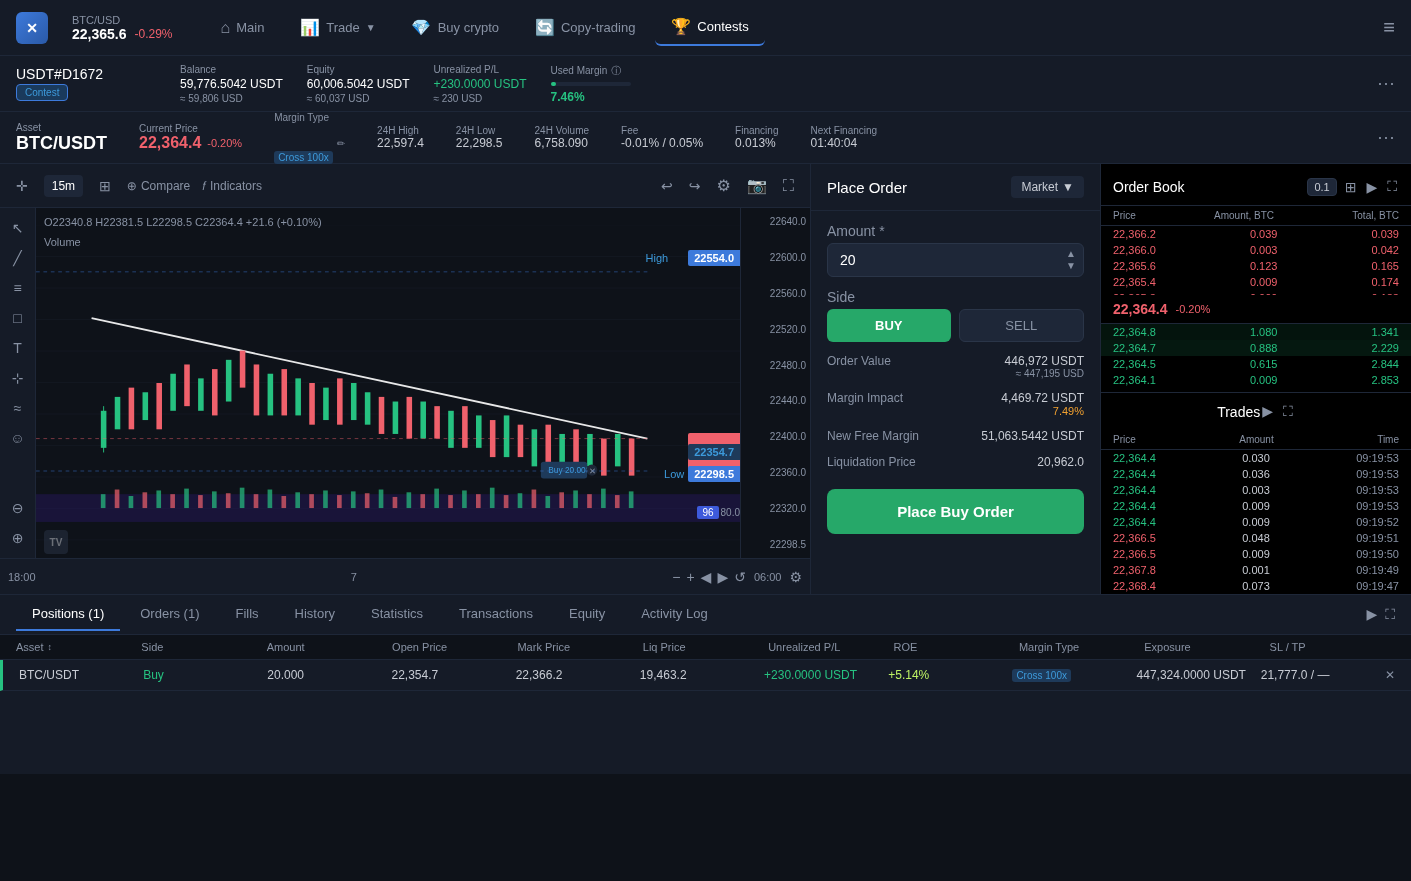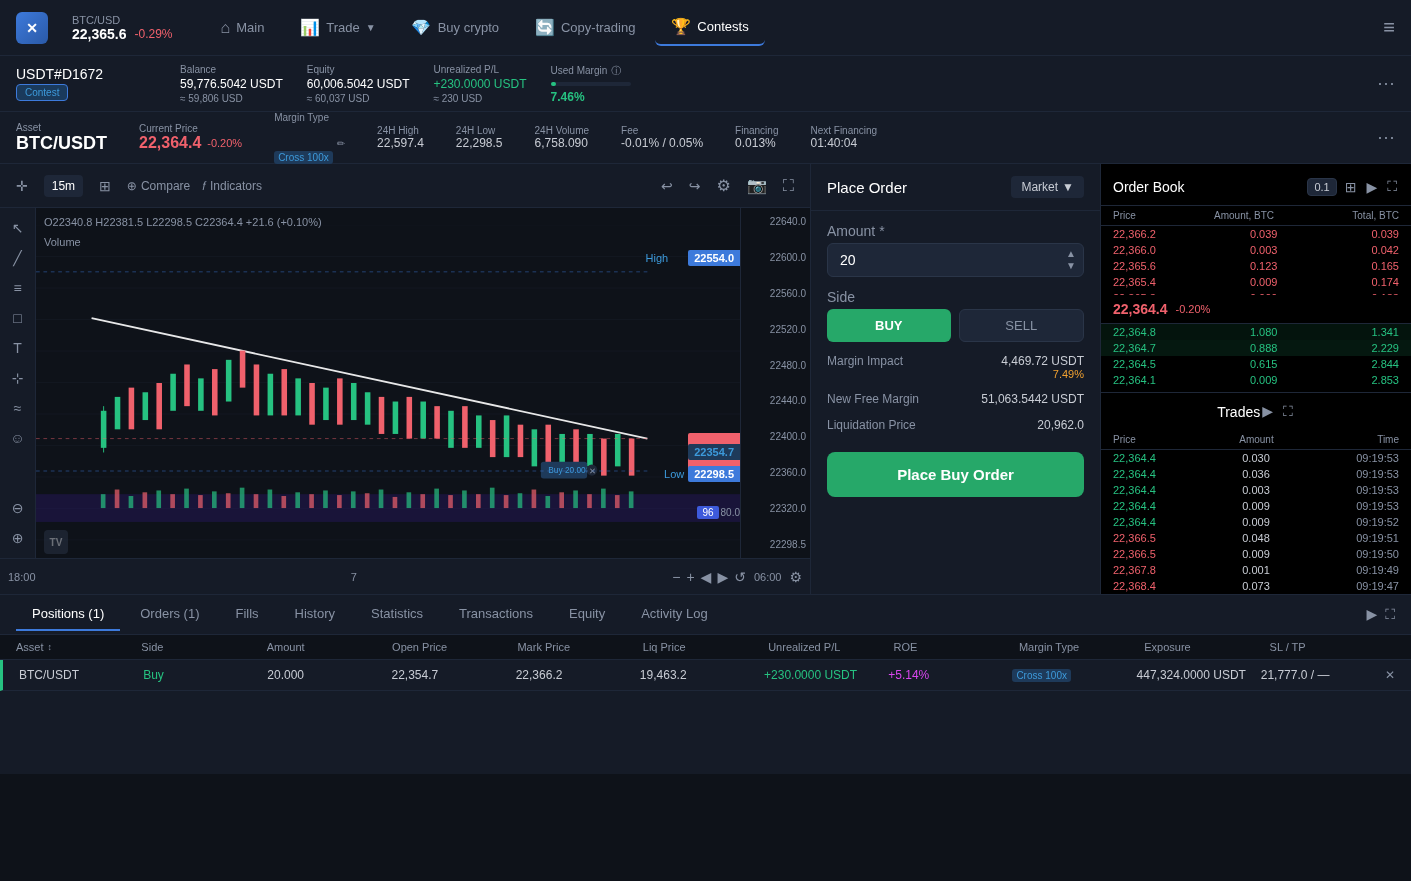--- a/index.html
+++ b/index.html
@@ -500,20 +500,27 @@
           </div>
         </div>
         <div class="form-group">
           <span class="form-label">Side</span>
           <div class="side-buttons">
             <button class="buy-btn">BUY</button>
             <button class="sell-btn">SELL</button>
           </div>
         </div>
         <div class="order-stat-row">
+          <span class="order-stat-label">Order Value</span>
+          <div style="display:flex;flex-direction:column;align-items:flex-end;">
+            <span class="order-stat-val">446,972 USDT</span>
+            <span class="order-stat-sub">≈ 447,195 USD</span>
+          </div>
+        </div>
+        <div class="order-stat-row">
           <span class="order-stat-label">Margin Impact</span>
           <div style="display:flex;flex-direction:column;align-items:flex-end;">
             <span class="order-stat-val">4,469.72 USDT</span>
             <span class="order-stat-orange">7.49%</span>
           </div>
         </div>
         <div class="order-stat-row">
           <span class="order-stat-label">New Free Margin</span>
           <span class="order-stat-val">51,063.5442 USDT</span>
         </div>
@@ -728,21 +735,21 @@
         <div class="bottom-cell">
           <span>22,366.2</span>
         </div>
         <div class="bottom-cell">
           <span>19,463.2</span>
         </div>
         <div class="bottom-cell">
           <span style="color:#26c281;">+230.0000 USDT</span>
         </div>
         <div class="bottom-cell">
-          <span style="color:#d946ef;">+5.14%</span>
+          <span style="color:#bef264;">+5.14%</span>
         </div>
         <div class="bottom-cell">
           <span class="cross-badge">Cross 100x</span>
         </div>
         <div class="bottom-cell">
           <span>447,324.0000 USDT</span>
         </div>
         <div class="bottom-cell">
           <span>21,777.0 / —</span>
         </div>

